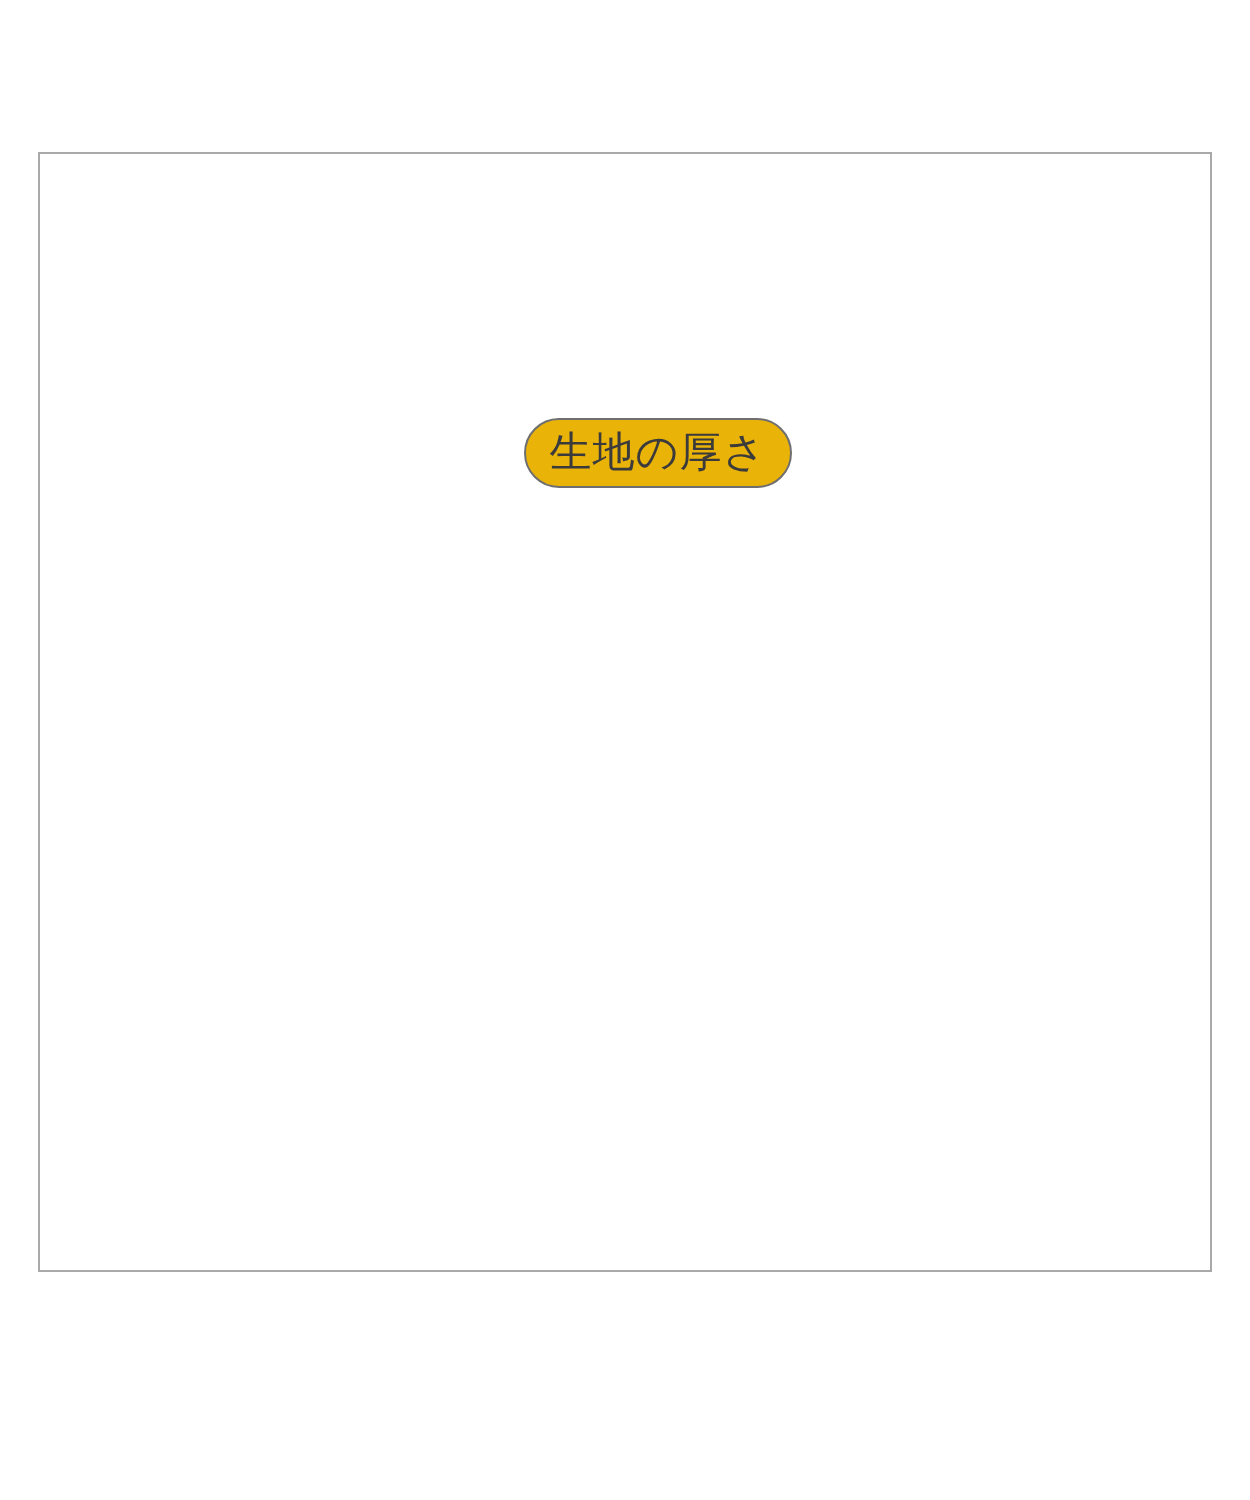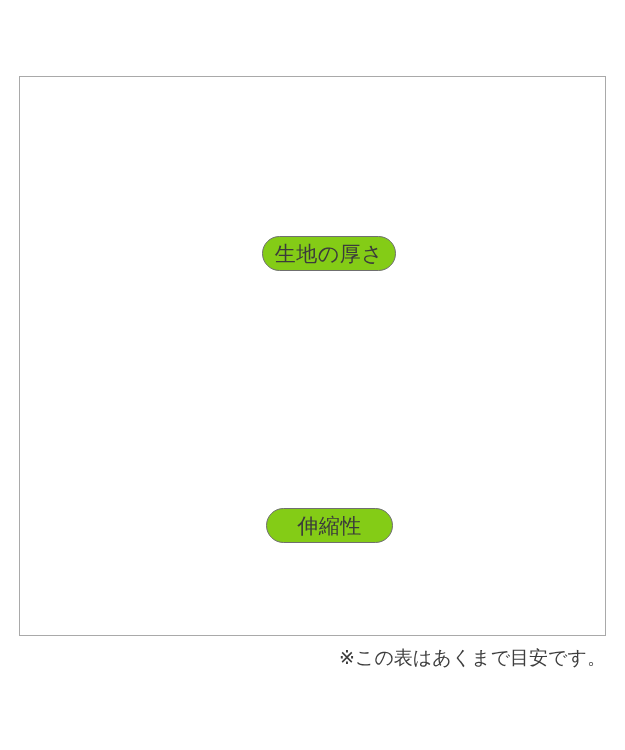--- a/index.html
+++ b/index.html
@@ -34,30 +34,29 @@
     border: 1px solid #a9a9a9;
     background: #ffffff;
   }
 
   
   .pill {
     position: absolute;
     box-sizing: border-box;
     border: 1.4px solid #6f6f6f;
     border-radius: 999px;
-    background: #84cc16;
+    background: #eab308;
     color: #3b3b3b;
     font-size: 21px;
     line-height: 1;
     letter-spacing: 0.5px;
     display: flex;
     align-items: center;
     justify-content: center;
     white-space: nowrap;
-    margin-top: 27px;
   }
   #pill-thickness {
     left: 242px;
     top: 132px;
     width: 134px;
     height: 35px;
   }
   #pill-stretch {
     left: 246px;
     top: 404px;
@@ -149,20 +148,18 @@
 </head>
 <body>
 
 <div id="figure">
 
   <div class="panel">
 
     <div class="pill" id="pill-thickness">生地の厚さ</div>
 
 
-    <div class="pill" id="pill-stretch">伸縮性</div>
 
 
   </div>
 
-  <div class="footnote">※この表はあくまで目安です。</div>
 
 </div>
 
 </body></html>

